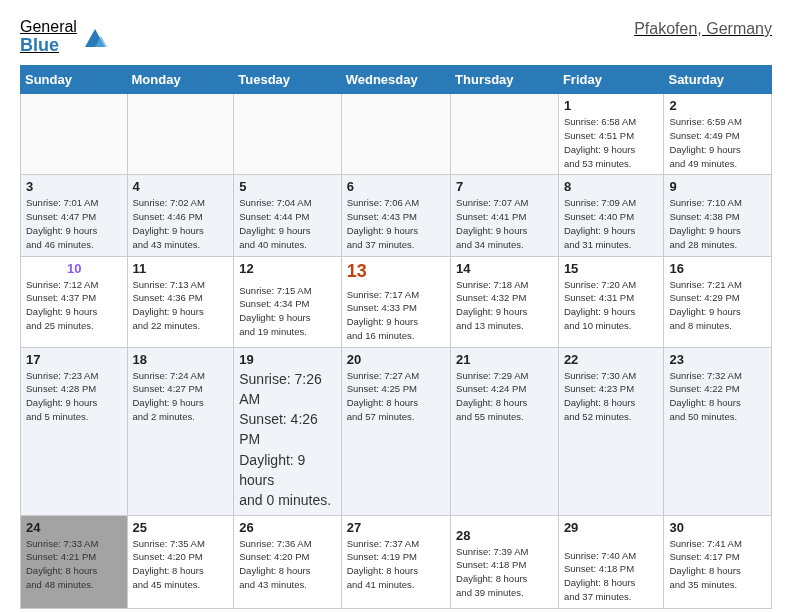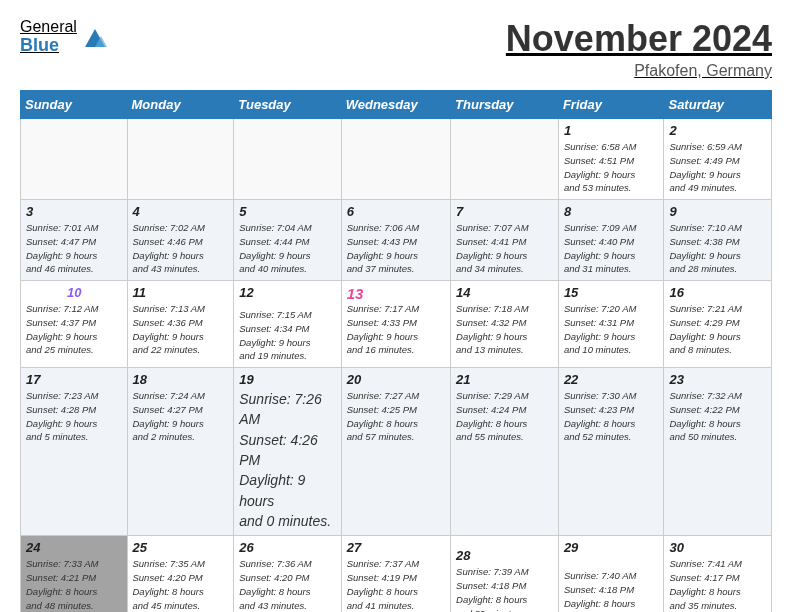--- a/index.html
+++ b/index.html
@@ -7,21 +7,21 @@
     
     .header { display: flex; justify-content: space-between; align-items: flex-start; padding: 18px 20px 10px 20px; text-decoration: underline; }
     
     .logo { display: flex; align-items: center; }
     .logo-text { display: flex; flex-direction: column; line-height: 1.1; }
     .logo-icon { width: 28px; height: 28px; margin-left: 4px; }
     
     .title-block { text-align: right; }
     .month-title { font-size: 36px; font-weight: bold; color: #333; }
     .location { font-size: 16px; color: #555; margin-top: 2px; }
-    .calendar-wrapper { padding: 0 20px; font-style: italic; }
+    .calendar-wrapper { padding: 0 20px; }
     
     .day-header { background: #2a7ab8; color: #fff; font-size: 13px; font-weight: bold; padding: 6px 4px; text-align: left; border: 1px solid #2a7ab8; }
     
     table { width: 100%; border-collapse: collapse; }
     td { border: 1px solid #ccc; }
   </style>
 </head>
 <body>
 
 <div class="header">
@@ -29,21 +29,20 @@
     <div class="logo-text">
       <span>General</span>
       <span style="color:#2a7ab8;font-size:18px;font-weight:bold;">Blue</span>
     </div>
     <svg class="logo-icon" viewBox="0 0 28 28" xmlns="http://www.w3.org/2000/svg">
       <polygon points="4,24 14,6 24,24" fill="#2a7ab8"></polygon>
       <polygon points="14,24 20,13 26,24" fill="#5aabdb" opacity="0.7"></polygon>
     </svg>
   </div>
   <div class="title-block">
-    <div class="month-title">November 2024</div>
     <div class="location">Pfakofen, Germany</div>
   </div>
 </div>
 
 <div class="calendar-wrapper">
   <table>
     <thead>
       <tr id="header-row">
           <th class="day-header">Sunday</th>
           <th class="day-header">Monday</th>
@@ -143,21 +142,21 @@
 and 22 minutes.</div>
           </td>
           <td style="vertical-align: top; padding: 4px 4px 4px 5px; font-size: 9.5px; color: rgb(51, 51, 51); border: 1px solid rgb(204, 204, 204); min-height: 78px; width: 113px; background: rgb(255, 255, 255);">
             <div style="font-size: 13px; font-weight: bold; color: rgb(34, 34, 34); margin-bottom: 8px;">12</div>
             <div style="font-size: 9.5px; line-height: 1.45; color: rgb(51, 51, 51); white-space: pre-line;">Sunrise: 7:15 AM
 Sunset: 4:34 PM
 Daylight: 9 hours
 and 19 minutes.</div>
           </td>
           <td style="vertical-align: top; padding: 4px 4px 4px 5px; font-size: 9.5px; color: rgb(51, 51, 51); border: 1px solid rgb(204, 204, 204); min-height: 78px; width: 113px; background: rgb(255, 255, 255);">
-            <div style="font-size: 15px; font-weight: bold; color: #ec4899; margin-bottom: 0;">13</div>
+            <div style="font-size: 18px; font-weight: bold; color: #c2410c; margin-bottom: 6px;">13</div>
             <div style="font-size: 9.5px; line-height: 1.45; color: rgb(51, 51, 51); white-space: pre-line;">Sunrise: 7:17 AM
 Sunset: 4:33 PM
 Daylight: 9 hours
 and 16 minutes.</div>
           </td>
           <td style="vertical-align: top; padding: 4px 4px 4px 5px; font-size: 9.5px; color: rgb(51, 51, 51); border: 1px solid rgb(204, 204, 204); min-height: 78px; width: 113px; background: rgb(255, 255, 255);">
             <div style="font-size: 13px; font-weight: bold; color: rgb(34, 34, 34); margin-bottom: 2px;">14</div>
             <div style="font-size: 9.5px; line-height: 1.45; color: rgb(51, 51, 51); white-space: pre-line;">Sunrise: 7:18 AM
 Sunset: 4:32 PM
 Daylight: 9 hours

